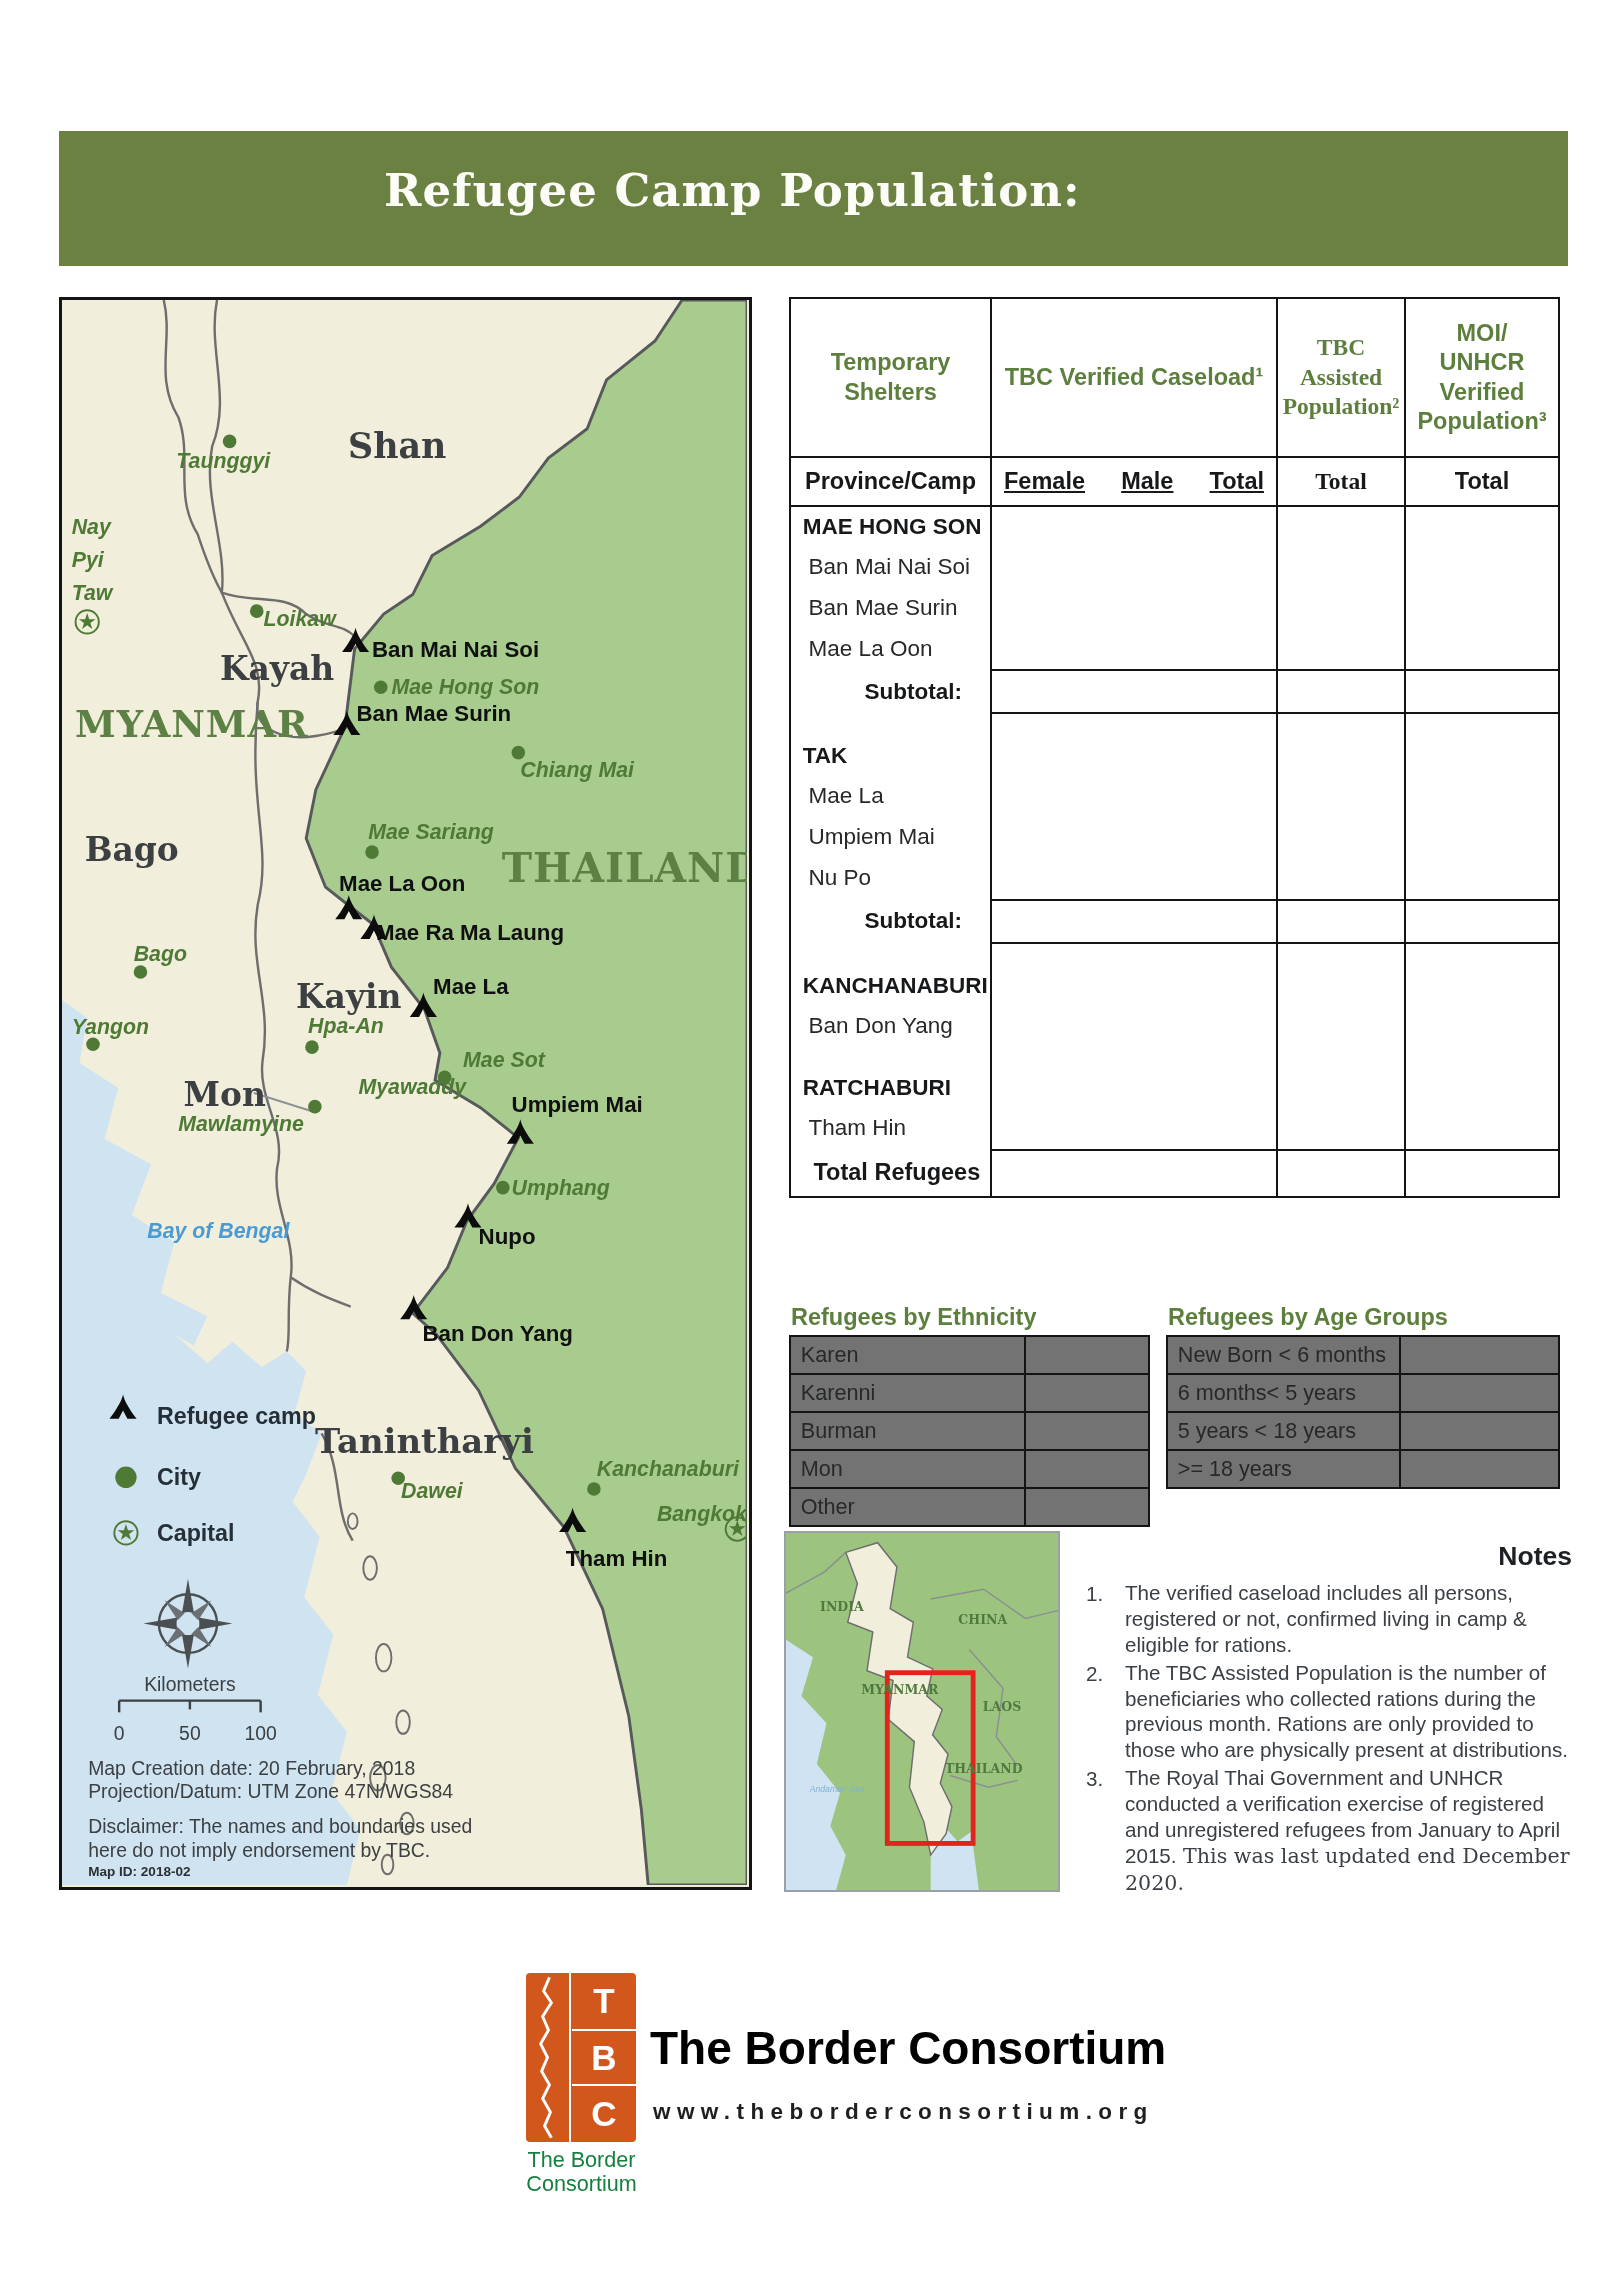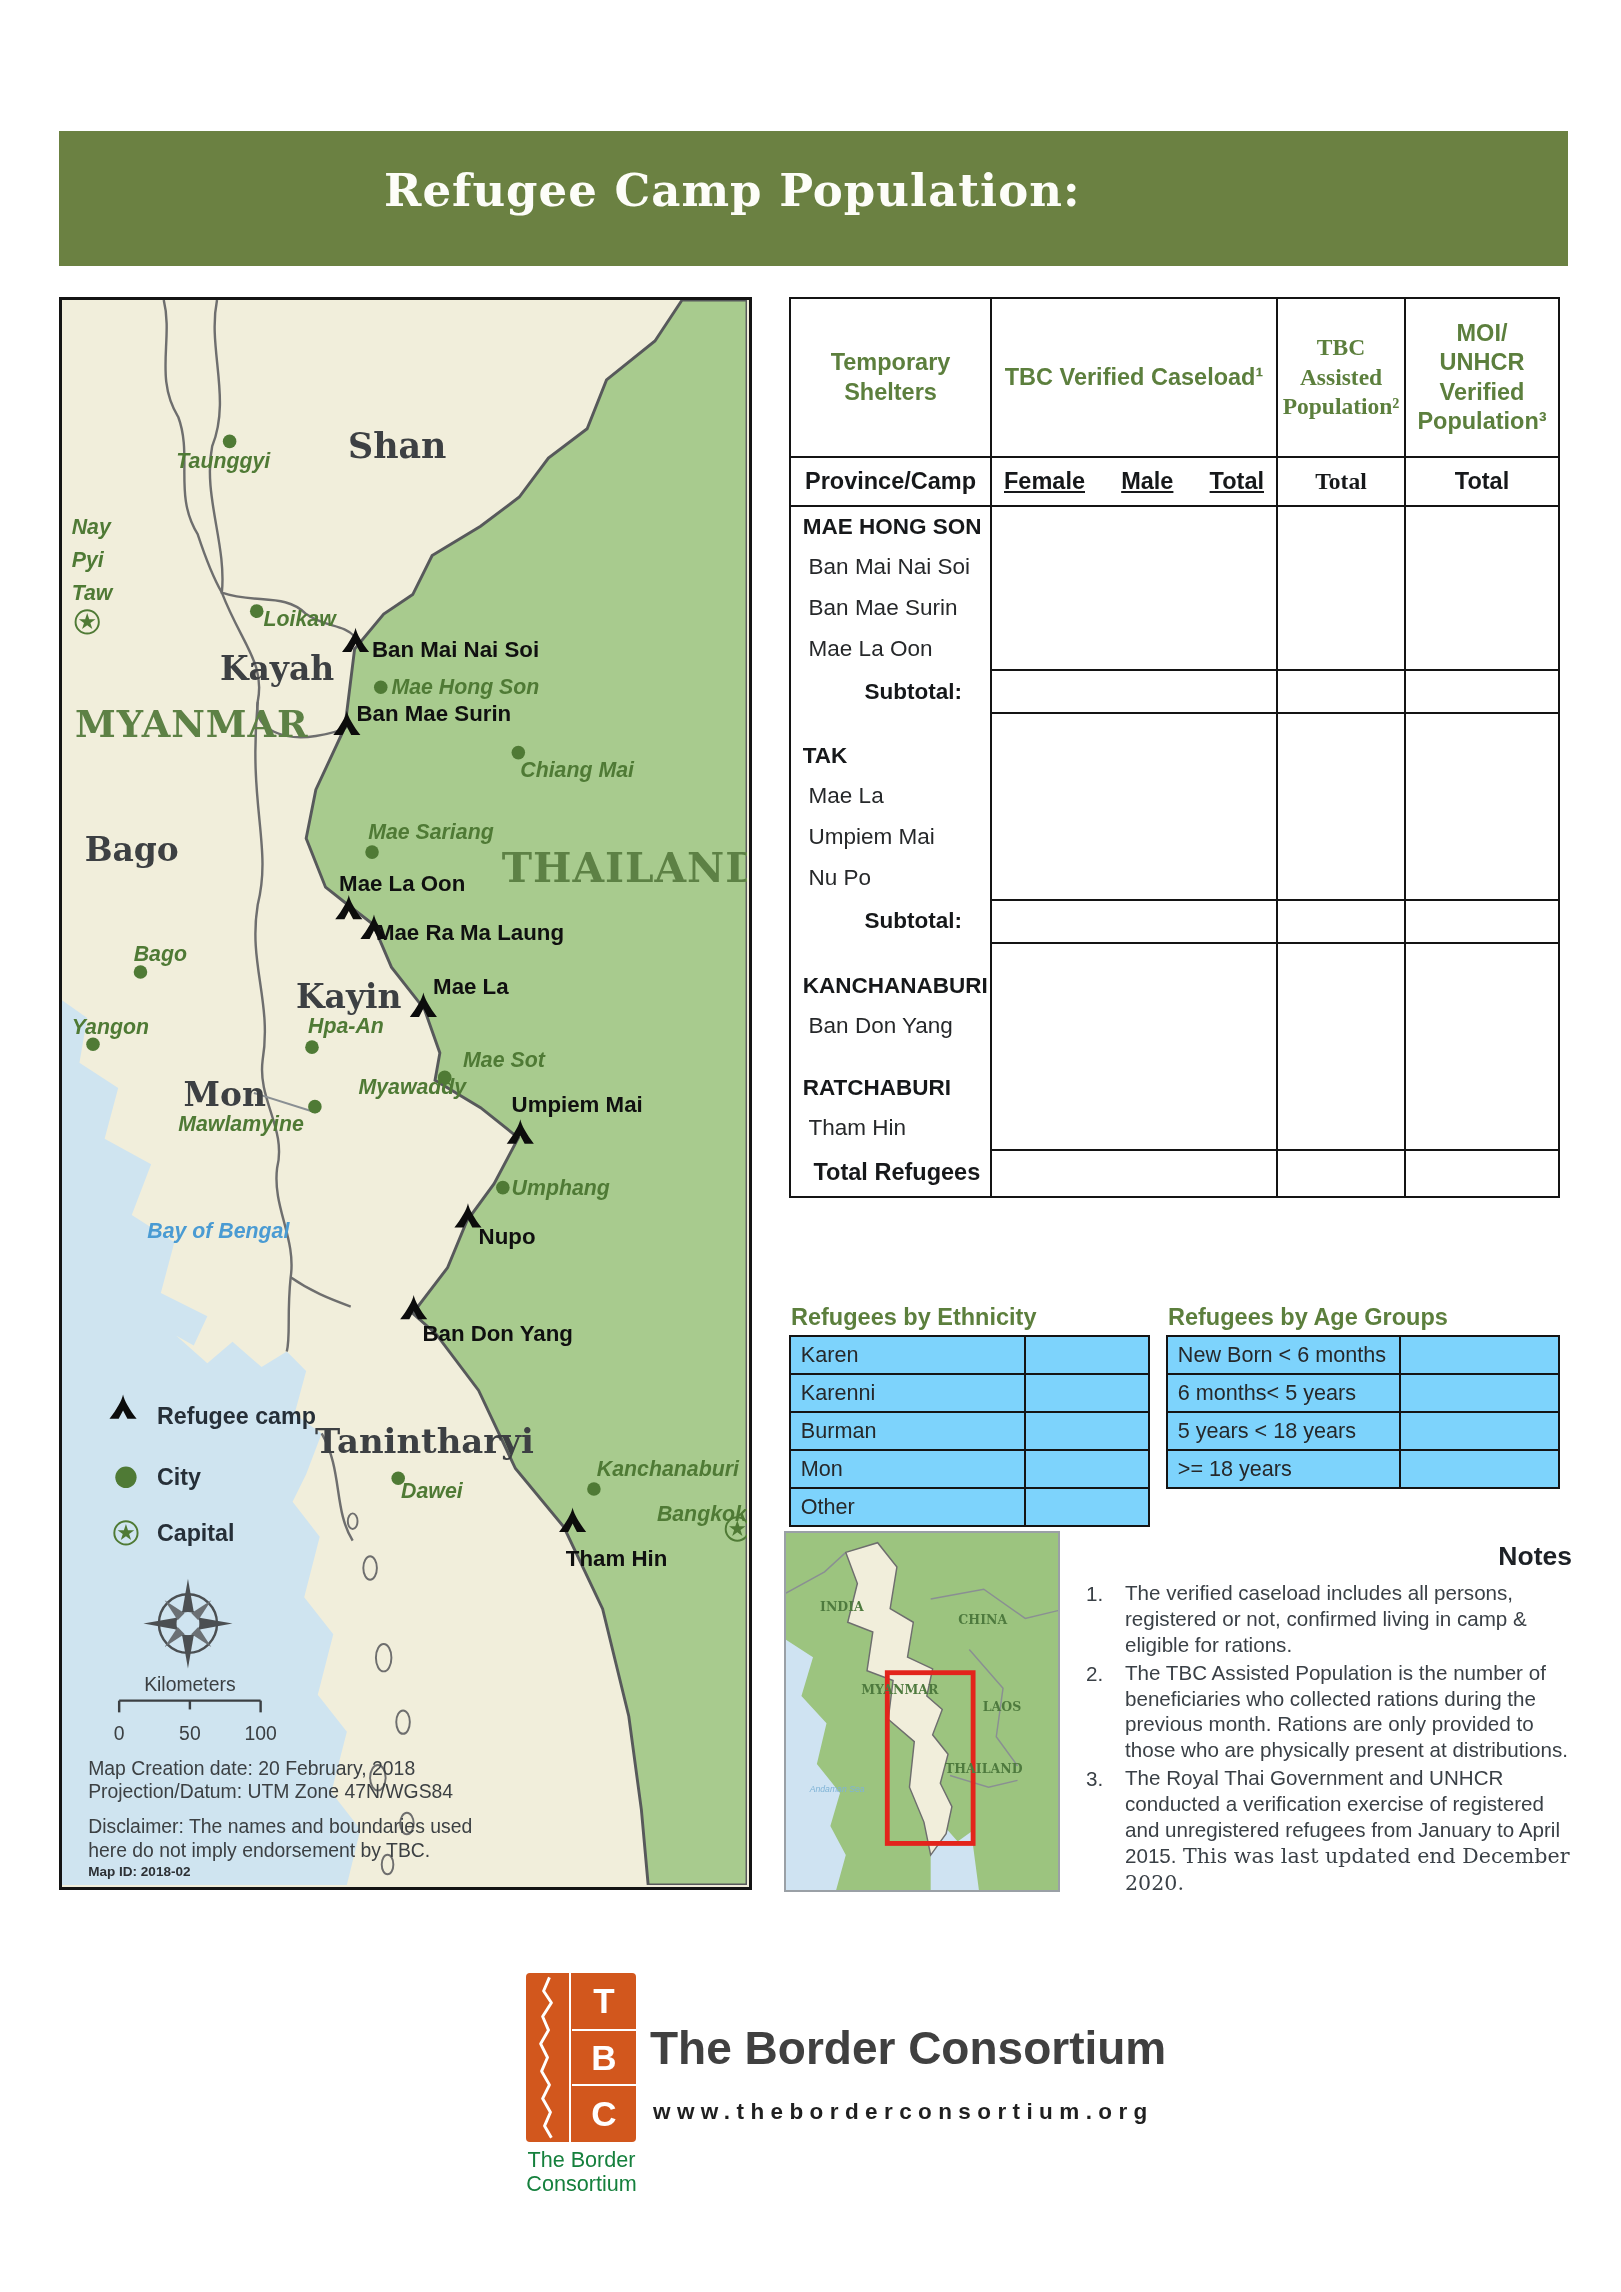--- a/index.html
+++ b/index.html
@@ -27,21 +27,21 @@
   .hrow2 .c2{justify-content:space-between; padding:0 12px;text-decoration:underline;}
   .rsec{height:39px;} .rsec .c1{display:flex; align-items:center; font-weight:bold; font-size:22.5px; color:#16181a; padding-left:11.8px;}
   .rcamp{height:41px;} .rcamp .c1{display:flex; align-items:center; font-size:22.5px; color:#26282a; padding-left:17.6px;}
   .rsub{height:45px;} .rsub .c1{display:flex; align-items:center; justify-content:flex-end; font-weight:bold; font-size:22.5px; color:#16181a; padding-right:28px;}
   .rsub .c2,.rsub .c3,.rsub .c4{border-top:2.9px solid #141414; border-bottom:2.9px solid #141414;}
   .rsp{height:22.5px;}
   .rtot{height:47px;} .rtot .c1{display:flex; align-items:center; justify-content:flex-end; font-weight:bold; font-size:23.5px; color:#16181a; padding-right:9.8px;}
   .rtot .c2,.rtot .c3,.rtot .c4{border-top:2.9px solid #141414;}
   
   .subhead{font-weight:bold; font-size:23.5px; color:#5c7f3d;}
-  .minitbl{border:2.9px solid #141414; box-sizing:border-box; background:#7dd3fc;}
+  .minitbl{border:2.9px solid #141414; box-sizing:border-box; background:#737373;}
   .mrow{display:flex; height:36px; border-bottom:2.9px solid #141414;}
   .mrow:last-child{border-bottom:none;}
   .mrow .lab{display:flex; align-items:center; padding-left:9.8px; font-size:21.6px; color:#26282a; border-right:2.9px solid #141414; box-sizing:border-box;}
   .mrow .val{flex:1;}
   .eth .lab{width:235px;}
   .age .lab{width:233px;}
   
   .notes{left:1086px; top:1541px; width:486px; color:#3a4046;}
   .notes h2{margin:0 0 7.8px 0; font-size:26.5px; color:#1d2126;text-align:right;}
   .nitem{display:flex; margin-bottom:2px;}
@@ -51,21 +51,21 @@
   
   .inset{left:784px; top:1531px; width:276px; height:361px; border:2px solid #9aa0a6; box-sizing:border-box; overflow:hidden;}
   
   .logo{left:526px; top:1973px; width:110px; height:169px; background:#d2571d; border-radius:3.9px; overflow:hidden;}
   .logo .leftstrip{position:absolute; left:0; top:0; width:43px; height:169px; border-right:2.9px solid #fff;}
   .logo .cell{position:absolute; left:46px; width:64px; height:53px; display:flex; align-items:center; justify-content:center;
               color:#fff; font-weight:bold; font-size:35px;}
   .logo .l2{top:56px; border-top:2.9px solid #fff; border-bottom:2.9px solid #fff; box-sizing:border-box; height:57px;}
   .logo .l3{top:113px; height:56px;}
   .logocap{left:509px; top:2148px; width:145px; text-align:center; color:#15803d; font-weight:normal; font-size:21.6px; line-height:1.12;}
-  .orgname{left:650px; top:2021px; color:#404040; font-weight:bold; font-size:46px;}
+  .orgname{left:650px; top:2021px; color:#000000; font-weight:bold; font-size:46px;}
   .weburl{left:653px; top:2099px; color:#1f1f1f; font-weight:bold; font-size:22.5px; letter-spacing:6.4px;}
   
   text{font-family:"Liberation Sans", sans-serif;}
   .t-region{font-family:"DejaVu Serif", serif; font-weight:bold; fill:#3d4043;}
   .t-country{font-family:"DejaVu Serif", serif; font-weight:bold; fill:#5d8145; letter-spacing:1px;}
   .t-city{font-style:italic; font-weight:bold; fill:#4f7a35; font-size:22px;}
   .t-camp{font-weight:bold; fill:#101010; font-size:23px;}
   .t-water{font-style:italic; font-weight:bold; fill:#4a9bd3; font-size:22px;}
   .t-legend{font-weight:bold; fill:#262f38; font-size:24px;}
   .t-meta{fill:#3c4043; font-size:20px;}

